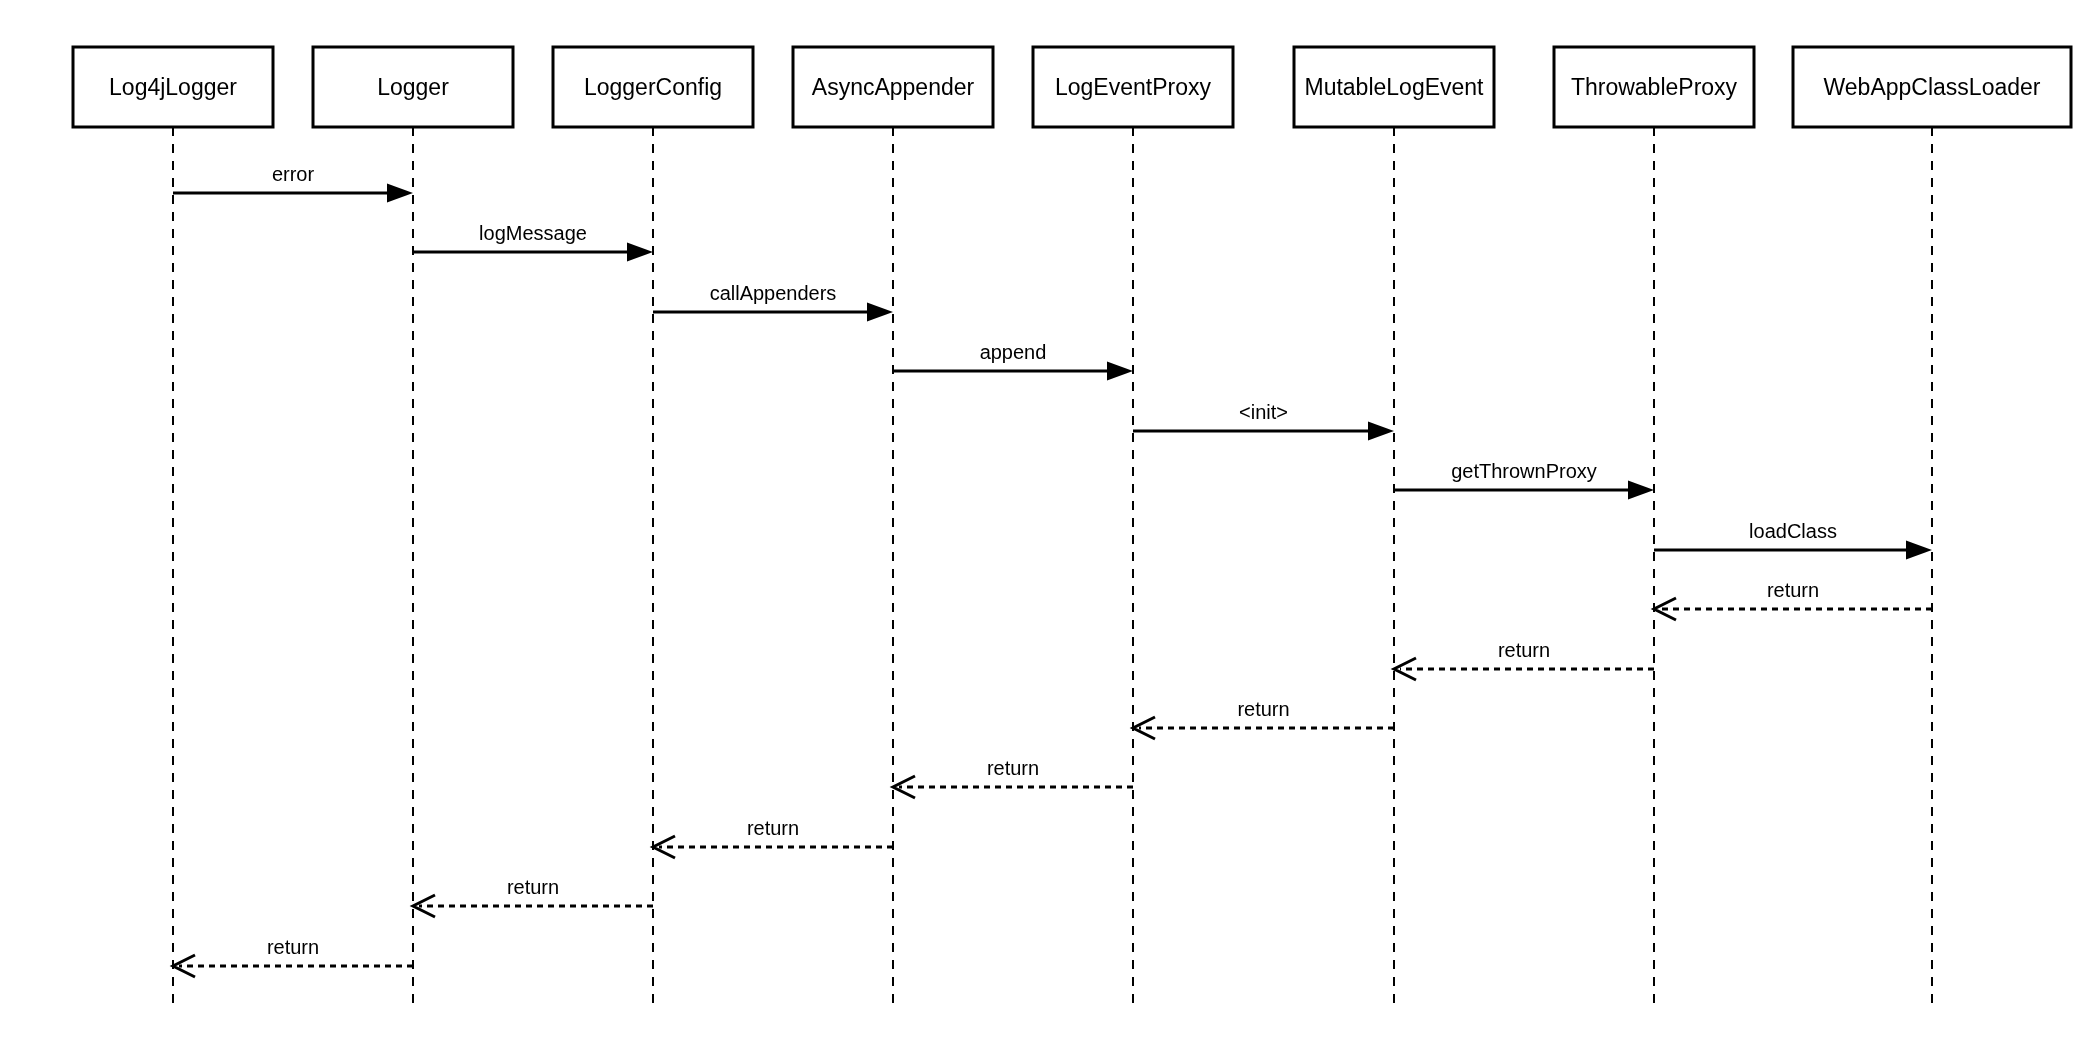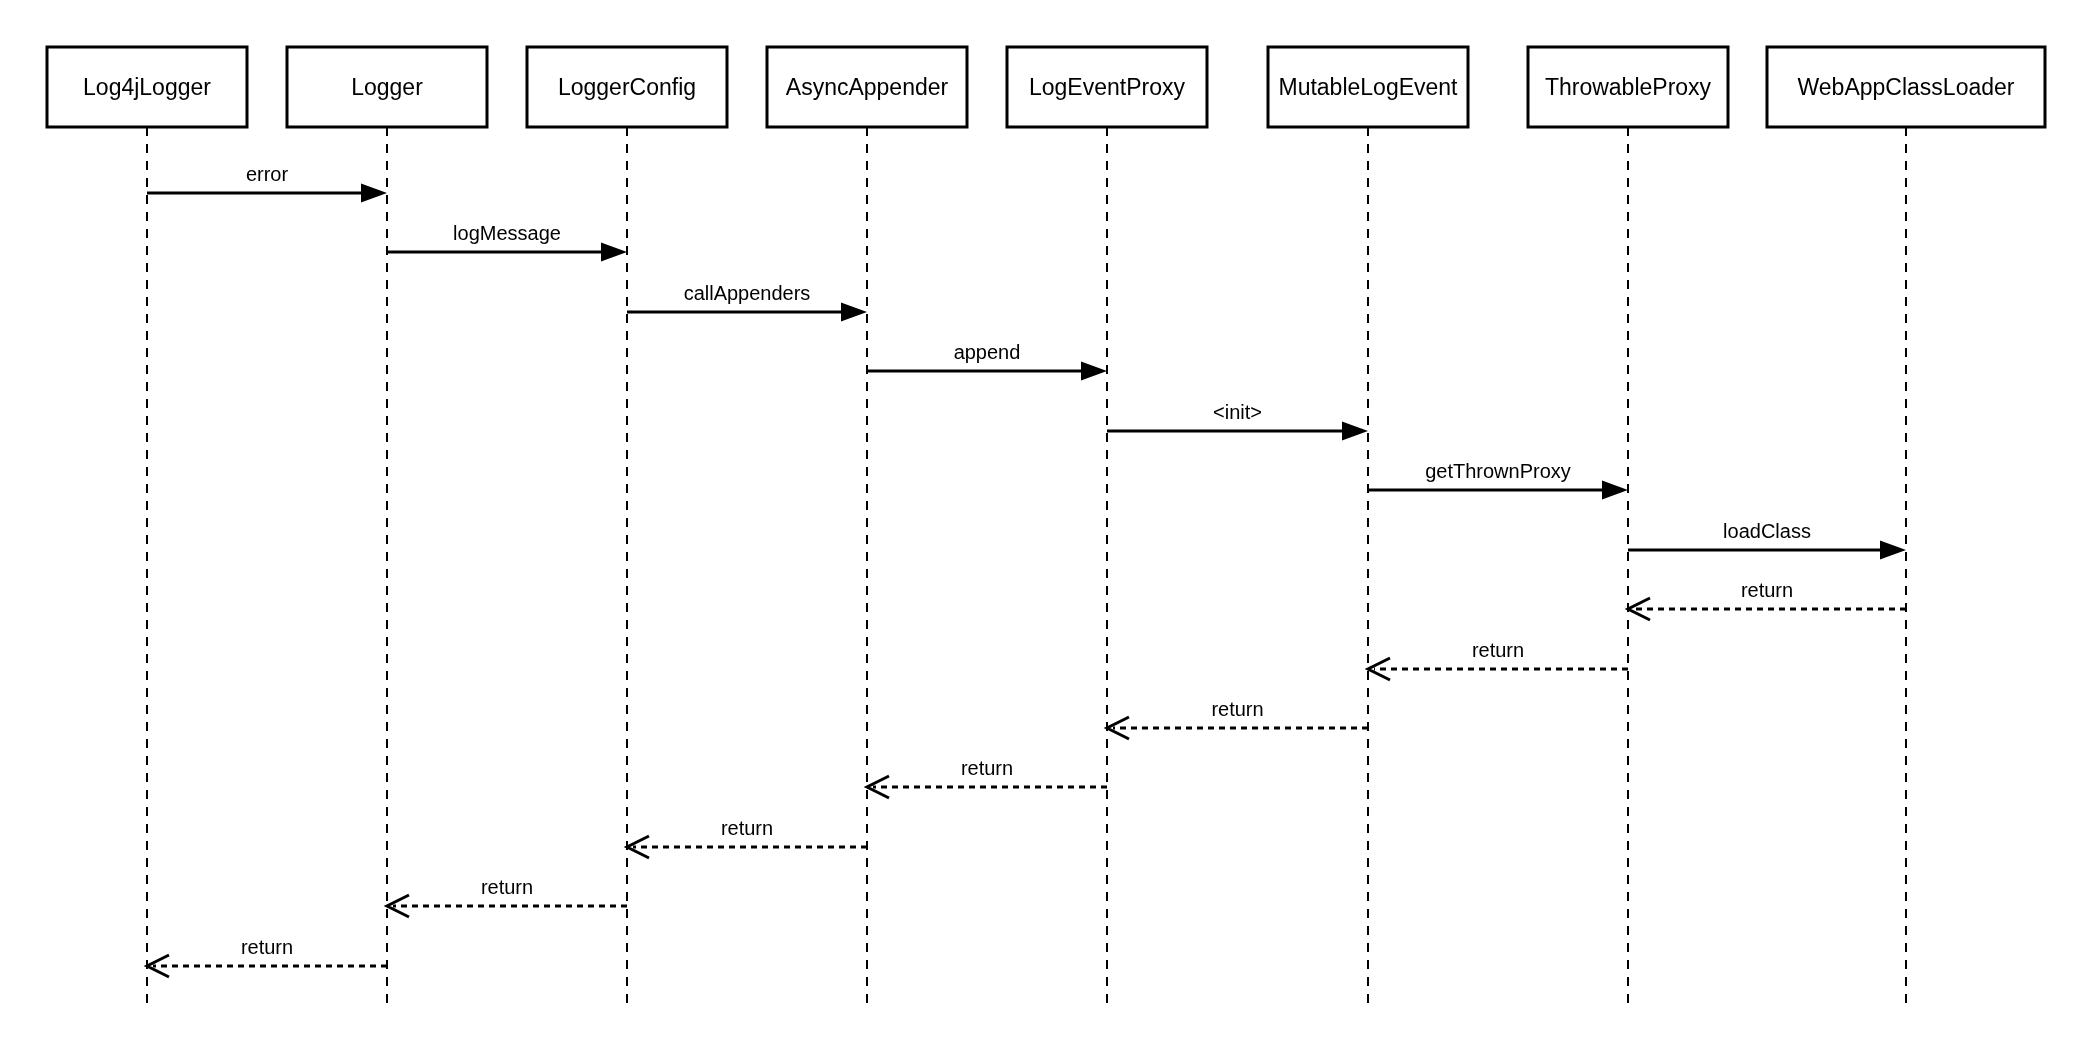--- a/index.html
+++ b/index.html
@@ -5,20 +5,21 @@
   html, body {
     margin: 0;
     padding: 0;
     background: #ffffff;
   }
   .canvas {
     width: 2029px;
     height: 1042px;
     background: #ffffff;
     position: relative;
+    padding-left: 26px;
   }
   svg { display: block; }
   .pbox   { fill: #ffffff; stroke: #000000; stroke-width: 3; }
   .ptext  { font-family: "Liberation Sans", sans-serif; font-size: 23px;
             fill: #000000; text-anchor: middle; }
   .lifeline { stroke: #000000; stroke-width: 2; stroke-dasharray: 9 8; fill: none; }
   .callline { stroke: #000000; stroke-width: 3; fill: none; }
   .retline  { stroke: #000000; stroke-width: 3; stroke-dasharray: 6 5; fill: none; }
   .arrowhead-filled { fill: #000000; stroke: none; }
   .arrowhead-open   { fill: none; stroke: #000000; stroke-width: 3;

